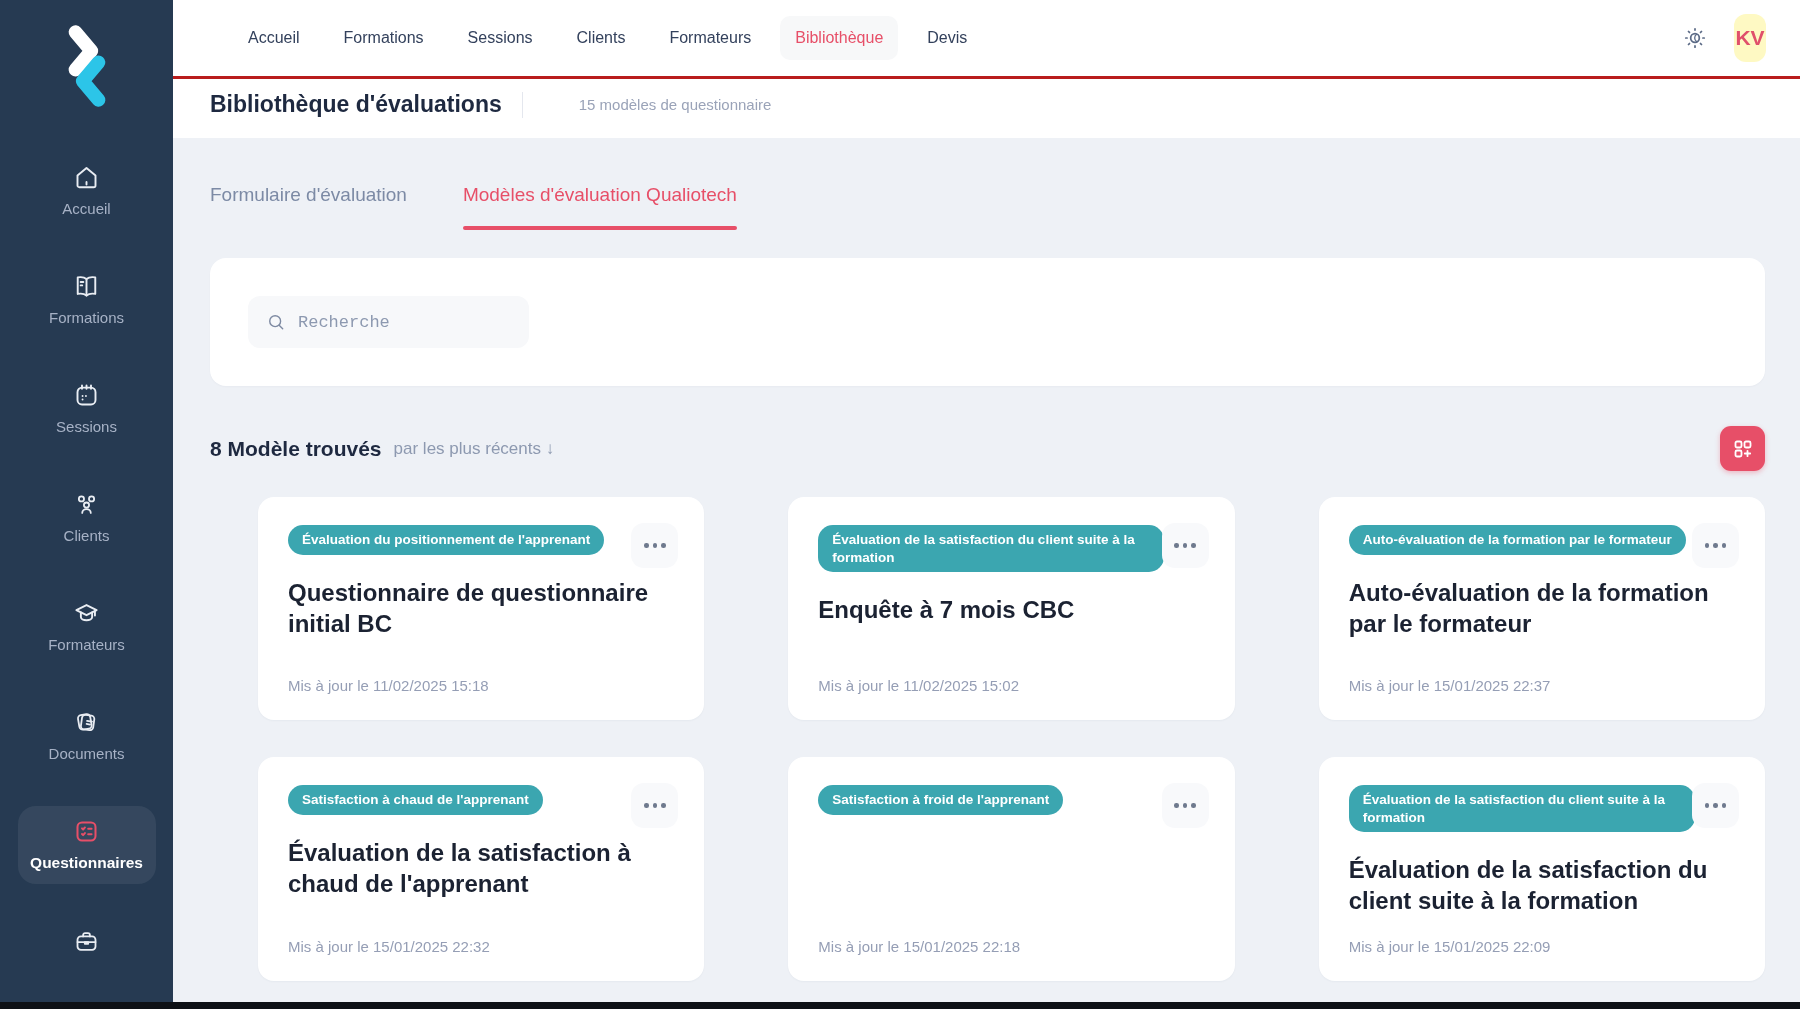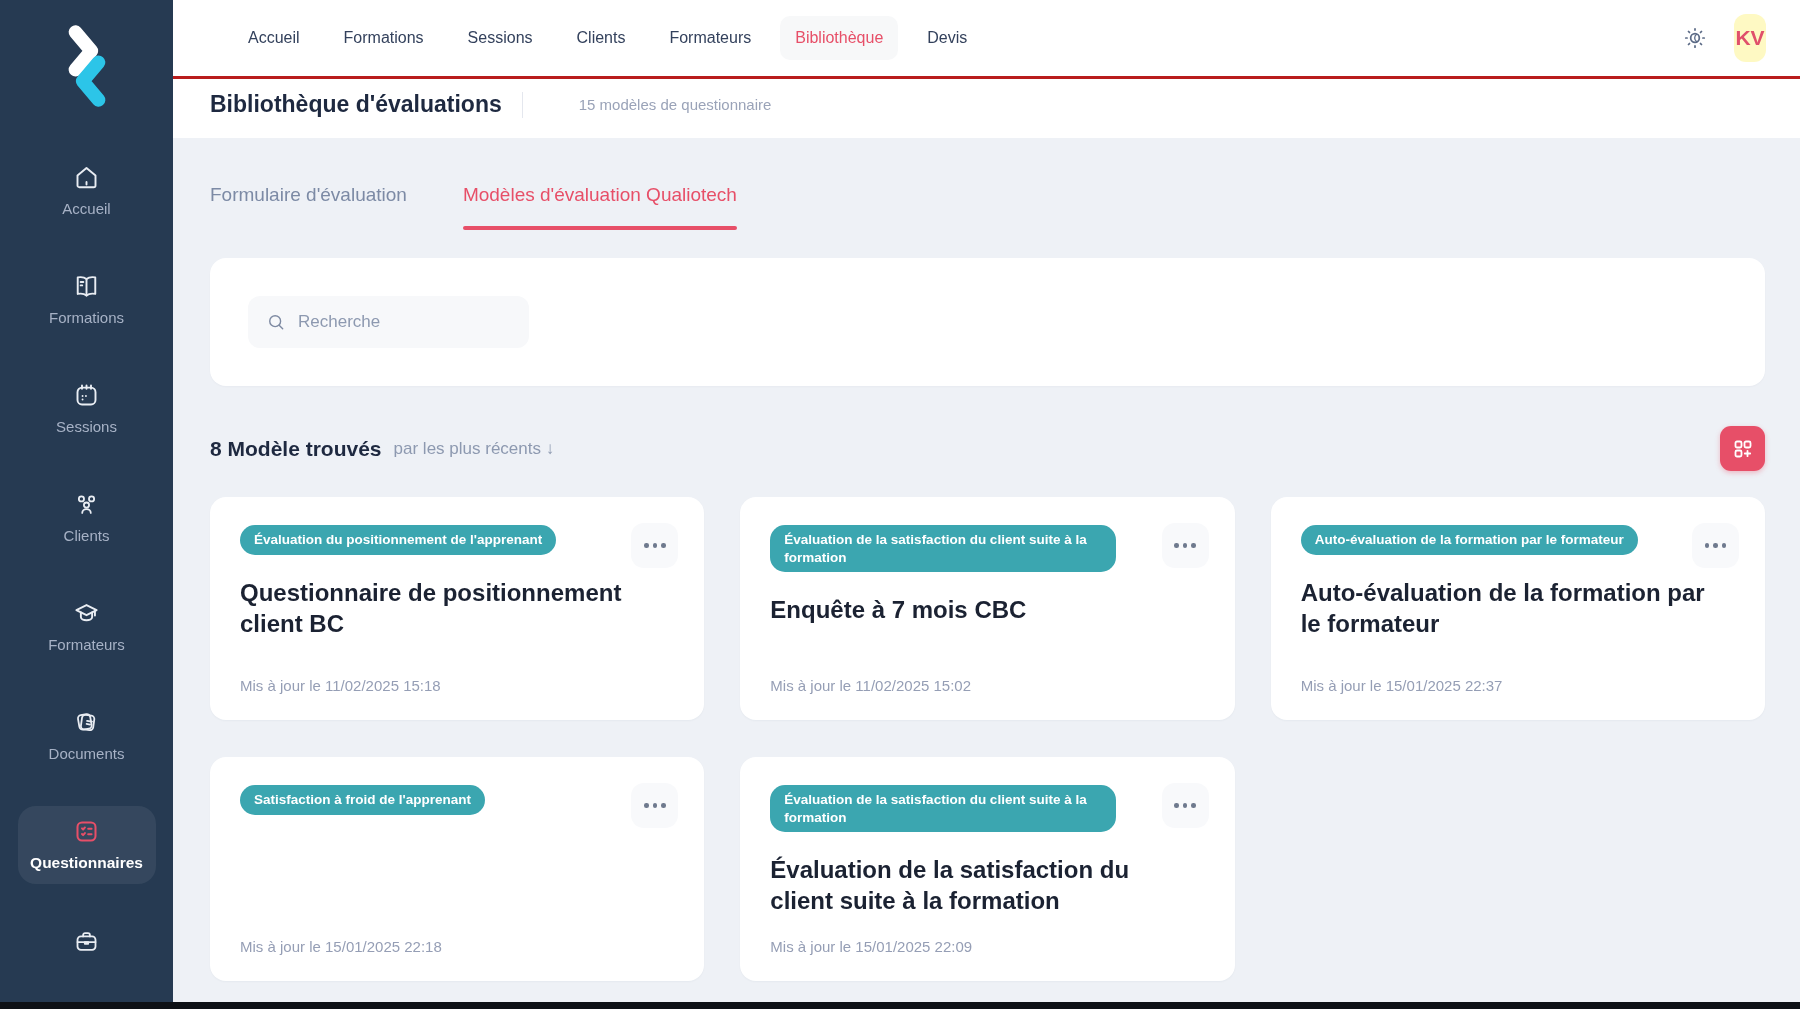--- a/index.html
+++ b/index.html
@@ -38,32 +38,32 @@
   
   .tabs { display:flex; gap:56px; padding-left:0; }
   .tab { font-size:19px; font-weight:500; color:#7c8aa5; padding-bottom:24px; cursor:pointer; position:relative; }
   .tab.active { color:#e74f68; }
   .tab.active::after { content:""; position:absolute; left:0; right:0; bottom:0; height:4px; border-radius:2px; background:#e74f68; }
 
   
   .search-card { margin-top:28px; background:#ffffff; border-radius:16px; padding:38px; box-shadow:0 1px 2px rgba(30,41,64,0.03); }
   .search-box { width:281px; height:52px; background:#f7f8fa; border-radius:12px; display:flex; align-items:center; gap:12px; padding:0 18px; cursor:text; }
   .search-box svg { width:20px; height:20px; stroke:#7e8aa2; flex:none; }
-  .search-box input { border:none; outline:none; background:transparent; font-size:17px; color:#33415c; font-family:Liberation Sans, sans-serif; width:100%; }
+  .search-box input { border:none; outline:none; background:transparent; font-size:17px; color:#33415c; font-family:Liberation Mono, monospace; width:100%; }
   .search-box input::placeholder { color:#8d99b0; }
 
   
   .results-row { margin-top:40px; display:flex; align-items:center; }
   .results-count { font-size:21px; font-weight:bold; color:#1e2940; }
   .results-sort { font-size:17px; color:#8d99b0; margin-left:12px; }
   .layout-btn { margin-left:auto; width:45px; height:45px; border-radius:11px; background:#e74f68; border:none; display:flex; align-items:center; justify-content:center; cursor:pointer; box-shadow:0 2px 5px rgba(231,79,104,0.35); }
 
   
   .grid { margin-top:26px; display:grid; grid-template-columns:repeat(3, 1fr); gap:37px 36px; }
-  .card { background:#ffffff; border-radius:16px; padding:28px 30px 26px 30px; min-height:223px; position:relative; display:flex; flex-direction:column; align-items:flex-start; box-shadow:0 1px 2px rgba(30,41,64,0.04); cursor:pointer; }
+  .card { background:#ffffff; border-radius:16px; padding:28px 30px 26px 30px; min-height:223px; position:relative; display:flex; flex-direction:column; align-items:flex-start; box-shadow:0 1px 2px rgba(30,41,64,0.04); cursor:pointer;margin-left:48px; }
   .badge { display:inline-block; background:#3ba6b0; color:#ffffff; font-weight:bold; font-size:13.5px; line-height:1.3; border-radius:15px; padding:6px 14px; max-width:346px; }
   .more-btn { position:absolute; top:26px; right:26px; width:47px; height:45px; background:#f8f9fb; border:none; border-radius:13px; display:flex; align-items:center; justify-content:center; gap:4px; cursor:pointer; }
   .more-btn i { width:4.5px; height:4.5px; border-radius:50%; background:#6f7a8e; }
   .card-title { margin-top:22px; font-size:24px; font-weight:bold; color:#1b2232; line-height:1.3; padding-right:10px; }
   .card-updated { margin-top:auto; padding-top:22px; font-size:15px; color:#959eb5; }
 
   .bottom-strip { position:absolute; left:0; bottom:0; width:1800px; height:7px; background:#0e1116; z-index:10; }
 </style>
 </head>
 <body>
@@ -213,21 +213,21 @@
 
       <div class="grid">
 
         <article class="card">
           <span class="badge">Évaluation du positionnement de l'apprenant</span>
           <button class="more-btn">
               <i></i>
               <i></i>
               <i></i>
             </button>
-          <h3 class="card-title">Questionnaire de positionnement client BC</h3>
+          <h3 class="card-title">Questionnaire de questionnaire initial BC</h3>
           <span class="card-updated">Mis à jour le 11/02/2025 15:18</span>
         </article>
 
         <article class="card">
           <span class="badge">Évaluation de la satisfaction du client suite à la formation</span>
           <button class="more-btn">
               <i></i>
               <i></i>
               <i></i>
             </button>
@@ -239,20 +239,30 @@
           <span class="badge">Auto-évaluation de la formation par le formateur</span>
           <button class="more-btn">
               <i></i>
               <i></i>
               <i></i>
             </button>
           <h3 class="card-title">Auto-évaluation de la formation par le formateur</h3>
           <span class="card-updated">Mis à jour le 15/01/2025 22:37</span>
         </article>
 
+        <article class="card">
+          <span class="badge">Satisfaction à chaud de l'apprenant</span>
+          <button class="more-btn">
+              <i></i>
+              <i></i>
+              <i></i>
+            </button>
+          <h3 class="card-title">Évaluation de la satisfaction à chaud de l'apprenant</h3>
+          <span class="card-updated">Mis à jour le 15/01/2025 22:32</span>
+        </article>
 
         <article class="card">
           <span class="badge">Satisfaction à froid de l'apprenant</span>
           <button class="more-btn">
               <i></i>
               <i></i>
               <i></i>
             </button>
           <span class="card-updated">Mis à jour le 15/01/2025 22:18</span>
         </article>

